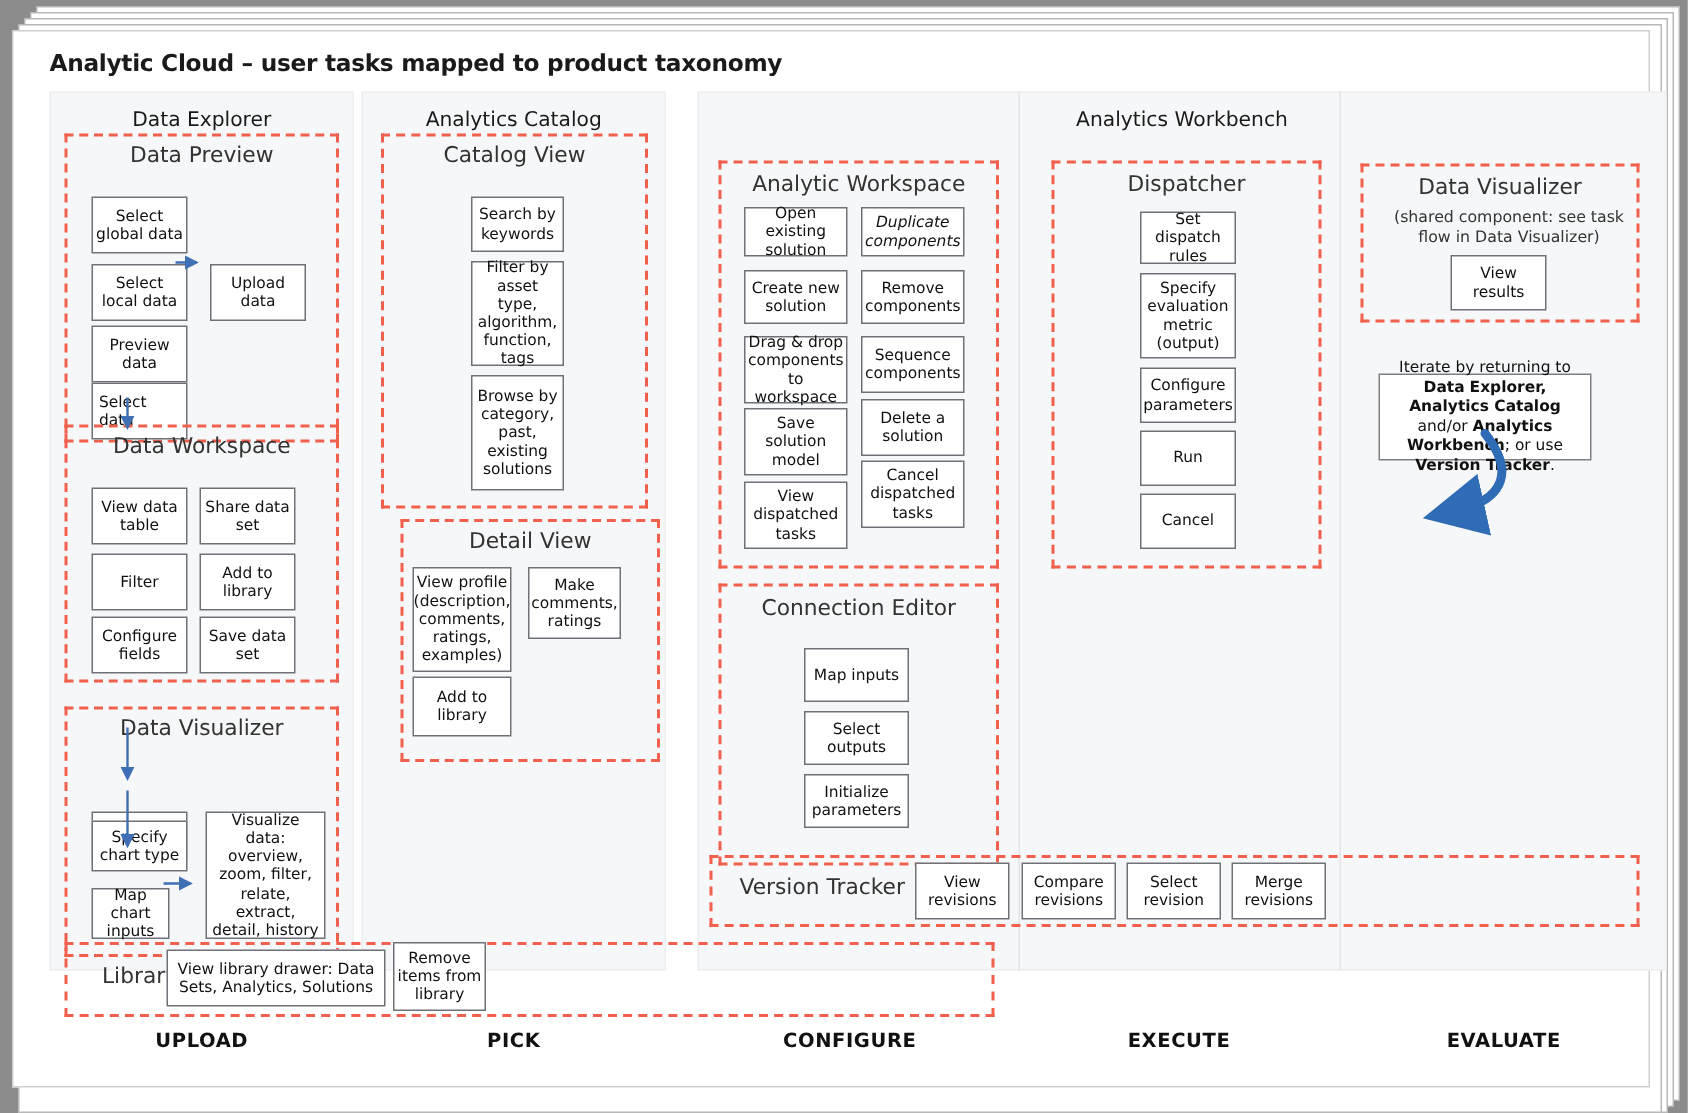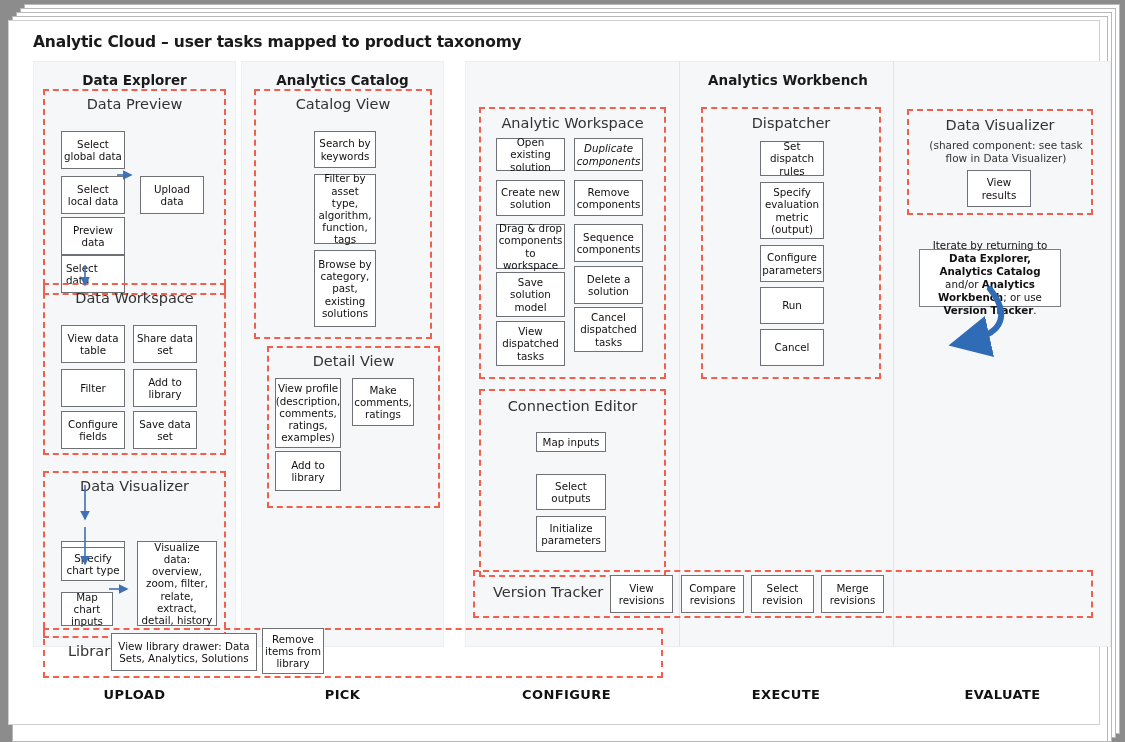--- a/index.html
+++ b/index.html
@@ -12,21 +12,21 @@
   .sheet.s1{left:24px;  top:4px;  width:1094px; height:728px;}
   .sheet.s2{left:20px;  top:8px;  width:1094px; height:728px;}
   .sheet.s3{left:16px;  top:12px; width:1094px; height:728px;}
   .sheet.s4{left:12px;  top:16px; width:1094px; height:724px;}
   .page{position:absolute;left:8px;top:20px;width:1090px;height:703px;background:#ffffff;border:1px solid #cfcfcf;}
 
   .title{position:absolute;left:24px;top:12px;font-size:15.5px;font-weight:bold;color:#1a1a1a;letter-spacing:-0.2px;}
 
   
   .col{position:absolute;background:#f6f7f8;border:1px solid #eceef0;box-sizing:border-box;}
-  .col-title{position:absolute;left:0;right:0;text-align:center;font-size:13.5px;font-weight:bold;color:#1a1a1a;}
+  .col-title{position:absolute;left:0;right:0;text-align:center;font-size:13.5px;font-weight:normal;color:#1a1a1a;}
 
   
   .grp{position:absolute;box-sizing:border-box;border:2px dashed #f0604d;}
   .grp-title{position:absolute;left:0;right:0;text-align:center;font-size:14.5px;color:#333;font-weight:normal;}
   .grp-sub{position:absolute;left:12px;right:0;text-align:center;font-size:10.5px;color:#333;line-height:12.5px;}
   .grp-inline{position:absolute;font-size:14.5px;color:#333;}
 
   
   .box{position:absolute;box-sizing:border-box;background:#ffffff;border:1.6px solid #6e7176;
        display:flex;align-items:center;justify-content:center;text-align:center;
@@ -119,21 +119,21 @@
     <div class="box" style="left:487px;top:203px;width:69px;height:45px;">Drag &amp; drop components to workspace</div>
     <div class="box" style="left:565px;top:203px;width:69px;height:38px;">Sequence components</div>
     <div class="box" style="left:487px;top:251px;width:69px;height:45px;">Save solution model</div>
     <div class="box" style="left:565px;top:245px;width:69px;height:38px;">Delete a solution</div>
     <div class="box" style="left:487px;top:300px;width:69px;height:45px;">View dispatched tasks</div>
     <div class="box" style="left:565px;top:286px;width:69px;height:45px;">Cancel dispatched tasks</div>
 
     <div class="grp" style="left:470px;top:368px;width:187px;height:188px;">
       <div class="grp-title" style="top:7px;">Connection Editor</div>
     </div>
-    <div class="box" style="left:527px;top:411px;width:70px;height:20px;">Map inputs</div>
+    <div class="box" style="left:527px;top:411px;width:70px;height:36px;">Map inputs</div>
     <div class="box" style="left:527px;top:453px;width:70px;height:36px;">Select outputs</div>
     <div class="box" style="left:527px;top:495px;width:70px;height:36px;">Initialize parameters</div>
 
     <div class="grp" style="left:692px;top:86px;width:180px;height:272px;">
       <div class="grp-title" style="top:6px;">Dispatcher</div>
     </div>
     <div class="box" style="left:751px;top:120px;width:64px;height:35px;">Set dispatch rules</div>
     <div class="box" style="left:751px;top:161px;width:64px;height:57px;">Specify evaluation metric (output)</div>
     <div class="box" style="left:751px;top:224px;width:64px;height:37px;">Configure parameters</div>
     <div class="box" style="left:751px;top:266px;width:64px;height:37px;">Run</div>

